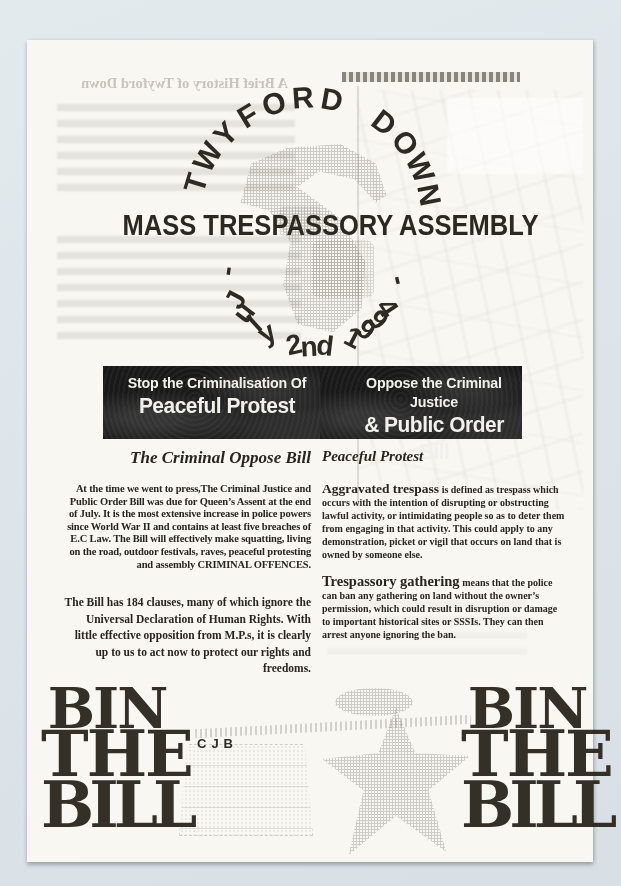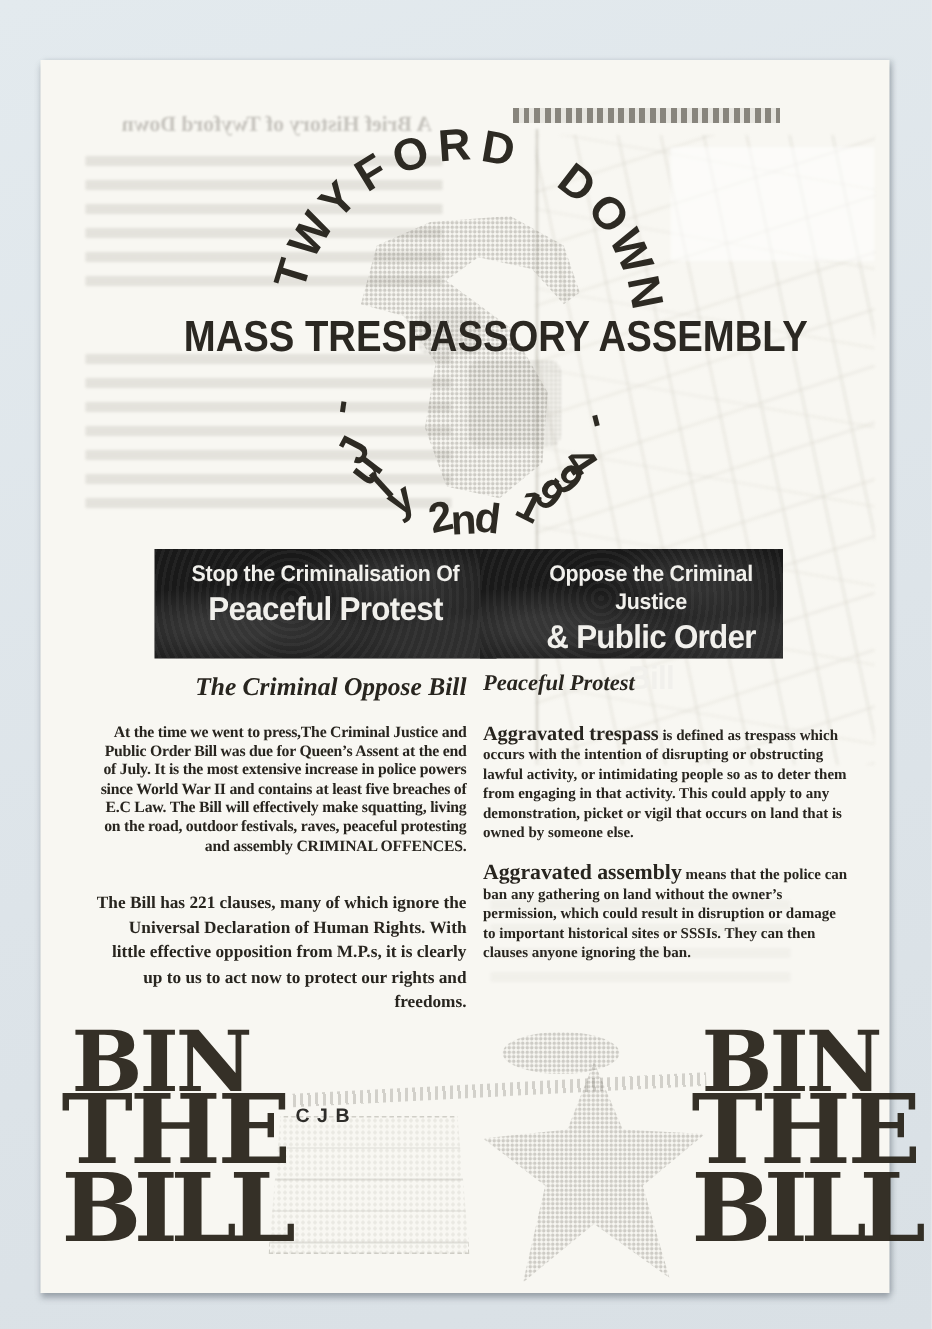--- a/index.html
+++ b/index.html
@@ -147,27 +147,27 @@
       <div class="banner-l2">Peaceful Protest</div>
     </div>
     <div class="banner banner-right">
       <div class="banner-l1">Oppose the Criminal Justice</div>
       <div class="banner-l2">&amp; Public Order Bill</div>
     </div>
 
     <div class="col col-left">
       <h3>The Criminal Oppose Bill</h3>
       <p class="p1">At the time we went to press,The Criminal Justice and Public Order Bill  was due for Queen’s Assent at the end of July. It is the most extensive increase in police powers since World War II and contains at least five breaches of E.C Law.  The Bill will effectively make squatting, living on the road, outdoor festivals, raves, peaceful protesting and assembly CRIMINAL OFFENCES.</p>
-      <p class="p2">The Bill has 221 clauses, many of which ignore the Universal Declaration of Human Rights. With little effective opposition from M.P.s, it is clearly up to us to act now to protect our rights and freedoms.</p>
+      <p class="p2">The Bill has 184 clauses, many of which ignore the Universal Declaration of Human Rights. With little effective opposition from M.P.s, it is clearly up to us to act now to protect our rights and freedoms.</p>
     </div>
 
     <div class="col col-right">
       <h3>Peaceful Protest</h3>
       <p class="p2"><span class="lead">Aggravated trespass</span><span> is defined as trespass which occurs with the intention of disrupting or obstructing lawful activity, or intimidating people so as to deter them from engaging in that activity. This could apply to any demonstration, picket or vigil that occurs on land that is owned by someone else.</span></p>
-      <p class="p3"><span class="lead lead-big">Aggravated assembly</span><span> means that the police can ban any gathering on land without the owner’s permission, which could result in disruption or damage to important historical sites or SSSIs. They can then clauses anyone ignoring the ban.</span></p>
+      <p class="p3"><span class="lead lead-big">Trespassory gathering</span><span> means that the police can ban any gathering on land without the owner’s permission, which could result in disruption or damage to important historical sites or SSSIs. They can then arrest anyone ignoring the ban.</span></p>
     </div>
 
     <div class="arm-band"></div>
     <div class="head-ghost"></div>
     <div class="star-ghost"></div>
     <div class="bin-ghost"></div>
     <div class="cjb">CJB</div>
 
     <div class="stencil stencil-left">
       <div class="l1">BIN</div>

